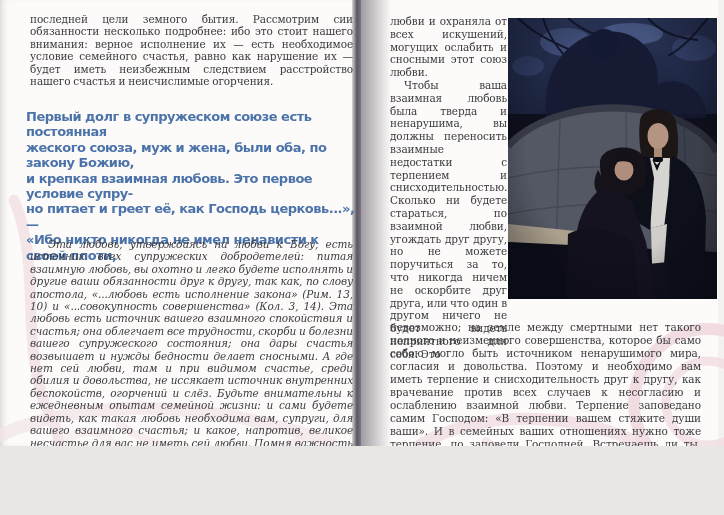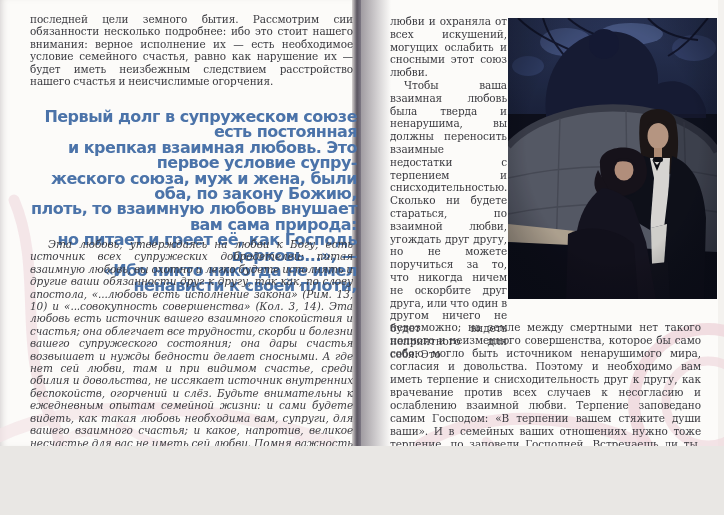--- a/index.html
+++ b/index.html
@@ -16,23 +16,23 @@
   .spine-core{position:absolute;top:0;bottom:0;left:352px;width:9px;
     background:linear-gradient(to right,#d8d4d2,#5a5560 55%,#7d7884);}
   .spine-fade{position:absolute;top:0;bottom:0;left:361px;width:30px;
     background:linear-gradient(to right,rgba(70,62,75,.50),rgba(70,62,75,0));}
   .ornament{position:absolute;pointer-events:none;}
   .txt{position:absolute;text-align:justify;font-size:10.5px;line-height:12.4px;
     letter-spacing:-0.1px;word-spacing:-0.4px;}
   .para1{left:30px;top:13px;width:323px;}
   .para2{left:30px;top:238px;width:323px;text-indent:18px;font-style:italic;}
   .highlight{
-    position:absolute;left:26px;top:109px;width:331px;text-align:right;
+    position:absolute;left:26px;top:109px;width:331px;text-align:left;
     font-family:"DejaVu Sans","Liberation Sans",sans-serif;
-    font-weight:700;font-size:16px;line-height:15.4px;letter-spacing:-0.5px;
+    font-weight:700;font-size:13px;line-height:15.4px;letter-spacing:-0.5px;
   }
   .colnarrow{left:390px;top:15px;width:117px;font-size:10.5px;line-height:12.8px;}
   .colnarrow .p2{text-indent:14px;}
   .fullpara{left:390px;top:321px;width:311px;line-height:13px;}
   .pagenum{
     position:absolute;font-family:"DejaVu Sans","Liberation Sans",sans-serif;
     font-weight:700;font-size:10px;letter-spacing:-0.5px;
   }
   .pn-left{left:28px;top:462px;}
   .pn-right{left:694px;top:460px;}
@@ -66,23 +66,22 @@
       <path d="M30,150 C90,112 200,116 268,158" stroke-width="12" opacity="0.8"></path>
       <path d="M50,196 C130,158 230,164 300,204" stroke-width="10" opacity="0.8"></path>
       <path d="M96,146 C132,176 196,184 244,162" stroke-width="8" opacity="0.7"></path>
     </g>
   </svg>
 
   <div class="txt para1 z1">последней цели земного бытия. Рассмотрим сии обязанности несколько подробнее: ибо это стоит нашего внимания: верное исполнение их — есть необходимое условие семейного счастья, равно как нарушение их — будет иметь неизбежным следствием расстройство нашего счастья и неисчислимые огорчения.</div>
 
   <div class="highlight z1" style="color:#4b73a9;">
     <div>Первый долг в супружеском союзе есть постоянная</div>
+    <div>жеского союза, муж и жена, были оба, по закону Божию,</div>
     <div>и крепкая взаимная любовь. Это первое условие супру-</div>
-    <div>жеского союза, муж и жена, были оба, по закону Божию,</div>
-    <div>плоть, то взаимную любовь внушает вам сама природа:</div>
     <div>но питает и греет её, как Господь церковь...», —</div>
     <div>«Ибо никто никогда не имел ненависти к своей плоти,</div>
   </div>
 
   <div class="txt para2 z1">Эта любовь, утверждаясь на любви к Богу, есть источник всех супружеских добродетелей: питая взаимную любовь, вы охотно и легко будете исполнять и другие ваши обязанности друг к другу, так как, по слову апостола, «...любовь есть исполнение закона» (Рим. 13, 10) и «...совокупность совершенства» (Кол. 3, 14). Эта любовь есть источник вашего взаимного спокойствия и счастья; она облегчает все трудности, скорби и болезни вашего супружеского состояния; она дары счастья возвышает и нужды бедности делает сносными. А где нет сей любви, там и при видимом счастье, среди обилия и довольства, не иссякает источник внутренних беспокойств, огорчений и слёз. Будьте внимательны к ежедневным опытам семейной жизни: и сами будете видеть, как такая любовь необходима вам, супруги, для вашего взаимного счастья; и какое, напротив, великое несчастье для вас не иметь сей любви. Помня важность и необходимость этой добродетели, молите Господа, чтобы благодать Святого Духа всегда пребывала с вами, утверждала вас в истинной</div>
 
   <div class="pagenum pn-left z1" style="color:#8d3046;">36</div>
 
   <div class="txt colnarrow z1">
     <div class="p1">любви и охраняла от всех искушений, могущих ослабить и сносными этот союз любви.</div>

